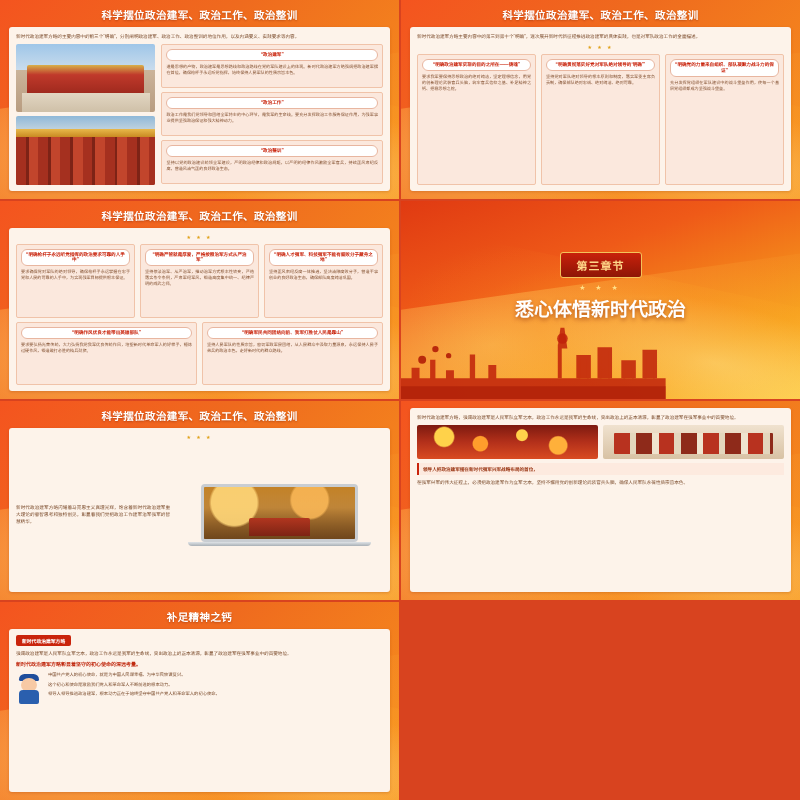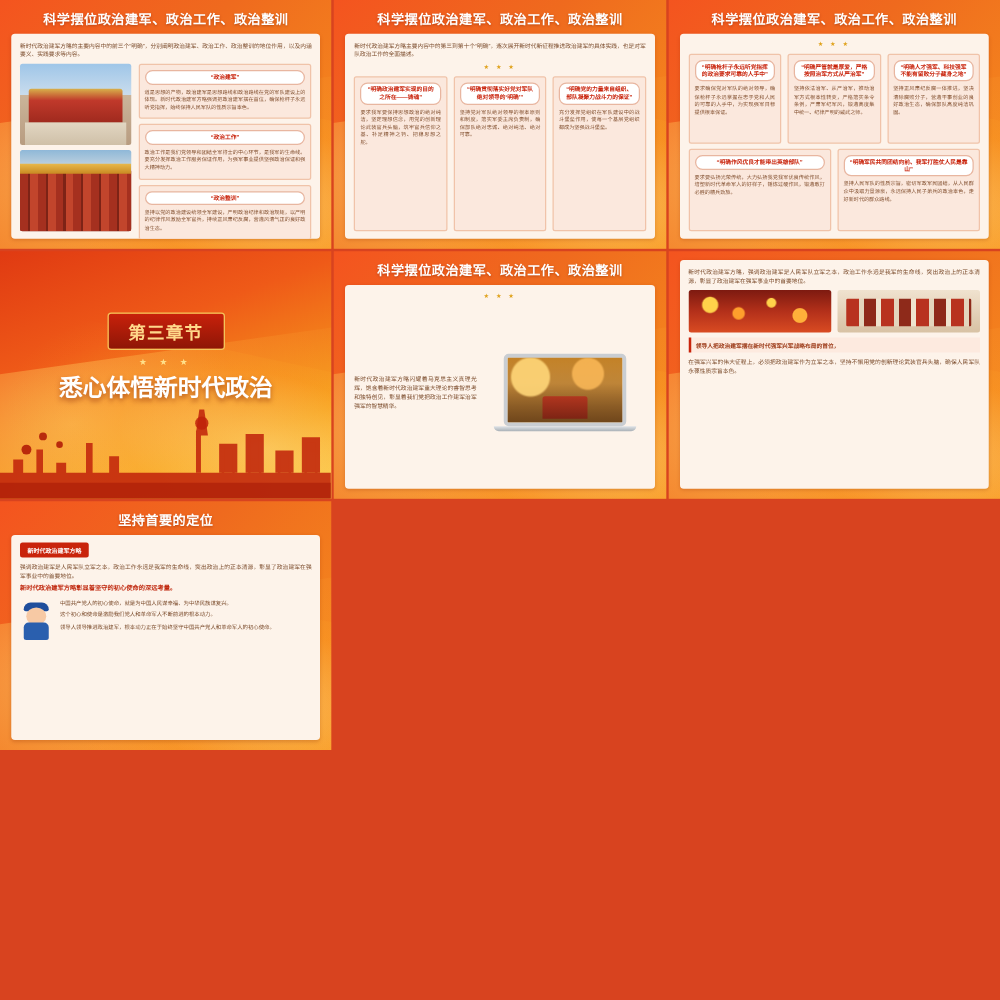--- a/index.html
+++ b/index.html
@@ -6,21 +6,21 @@
   * { box-sizing: border-box; margin: 0; padding: 0; }
   html, body {
     width: 800px; height: 800px;
     font-family: "Liberation Sans", "DejaVu Sans", sans-serif;
     background: #e8502a;
     overflow: hidden;
   }
   .deck {
     width: 800px; height: 800px;
     display: grid;
-    grid-template-columns: 1fr 1fr 1fr;
+    grid-template-columns: 1fr 1fr;
     grid-template-rows: repeat(4, 1fr);
     gap: 2px;
     background: #d8431f;
   }
   .slide {
     position: relative;
     overflow: hidden;
     background: linear-gradient(135deg, #f4541f 0%, #ef6a1e 40%, #f7931d 100%);
   }
   
@@ -188,21 +188,21 @@
     position: relative; z-index: 4;
     height: 100%;
     display: flex; flex-direction: column;
     align-items: center; justify-content: center;
     gap: 6px;
     padding-bottom: 26px;
   }
   .sec-badge {
     background: linear-gradient(180deg,#c8210b,#8e1606);
     color: #ffd88a;
-    font-size: 14px; font-weight: bold;
+    font-size: 11px; font-weight: bold;
     padding: 4px 16px;
     border-radius: 3px;
     border: 1px solid #f3c35a;
     letter-spacing: 1px;
   }
   .sec-stars { color:#ffe08a; font-size:7px; letter-spacing:4px; }
   .sec-title {
     color: #fff;
     font-size: 19px;
     font-weight: bold;
@@ -407,21 +407,21 @@
           <div class="photo photo-books" style="flex:1 1 0;"></div>
         </div>
         <div class="capbar">领导人把政治建军摆在新时代强军兴军战略布局的首位，</div>
         <div class="para">在强军兴军的伟大征程上，必须把政治建军作为立军之本，坚持不懈用党的创新理论武装官兵头脑，确保人民军队永葆性质宗旨本色。</div>
       </div>
     </div>
   </div>
 
   <div class="slide">
     <div class="inner">
-      <div class="s-title">坚持首要的定位</div>
+      <div class="s-title">补足精神之钙</div>
       <div class="card">
         <div class="tag">新时代政治建军方略</div>
         <div class="para">强调政治建军是人民军队立军之本，政治工作永远是我军的生命线，突出政治上的正本清源，彰显了政治建军在强军事业中的首要地位。</div>
         <div class="para red">新时代政治建军方略彰显着坚守的初心使命的深远考量。</div>
         <div class="two-col">
           <div class="mascot">
             <div class="cap"></div>
               <div class="head"></div>
               <div class="body"></div>
           </div>

